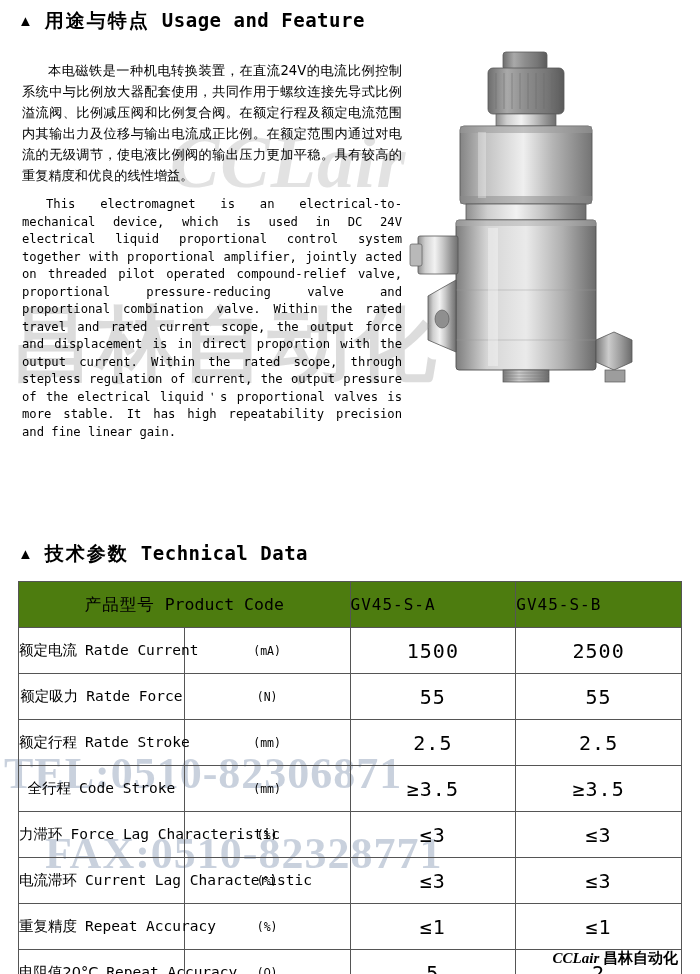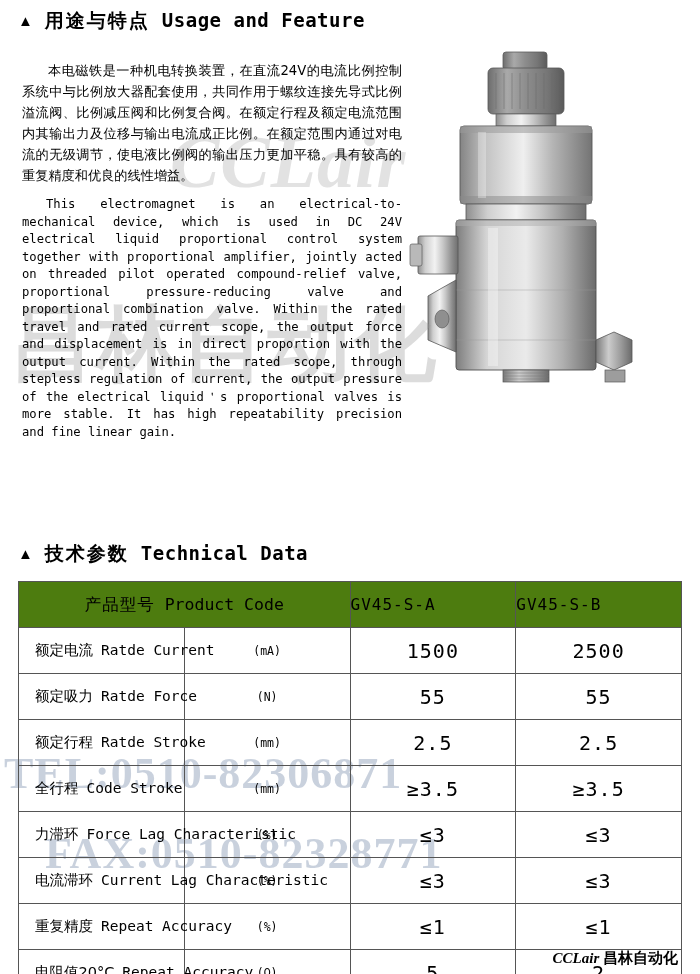--- a/index.html
+++ b/index.html
@@ -148,22 +148,22 @@
     border: 1px solid #555;
     padding: 0;
     height: 45px;
     vertical-align: middle;
   }
   th {
     background: #4d7c0f;
     font-weight: normal;
   }
   .c-name {
-    padding-left: 16px;
-    text-align: left;
+    padding-left: 0;
+    text-align: center;
     white-space: nowrap;
   }
   .lbl-cn {
     font-family: "DejaVu Sans", sans-serif;
     font-size: 14.5px;
   }
   .lbl-en {
     font-family: "DejaVu Sans Mono", monospace;
     font-size: 14.5px;
     margin-left: 8px;

